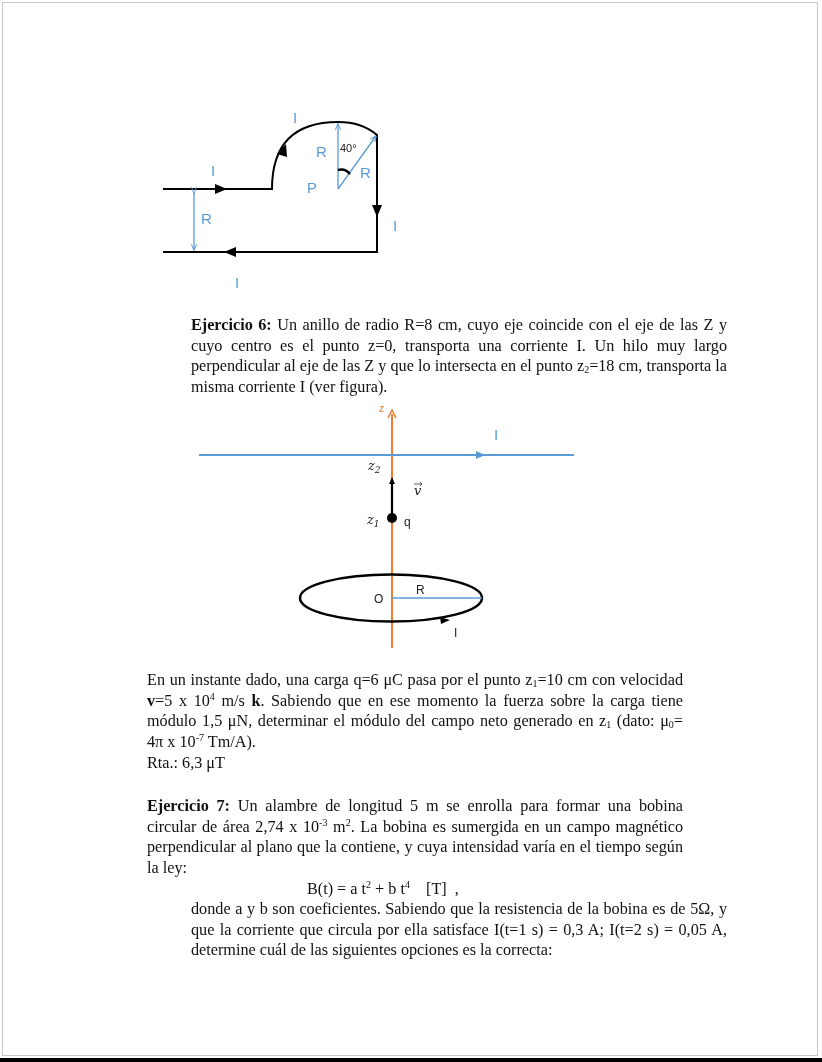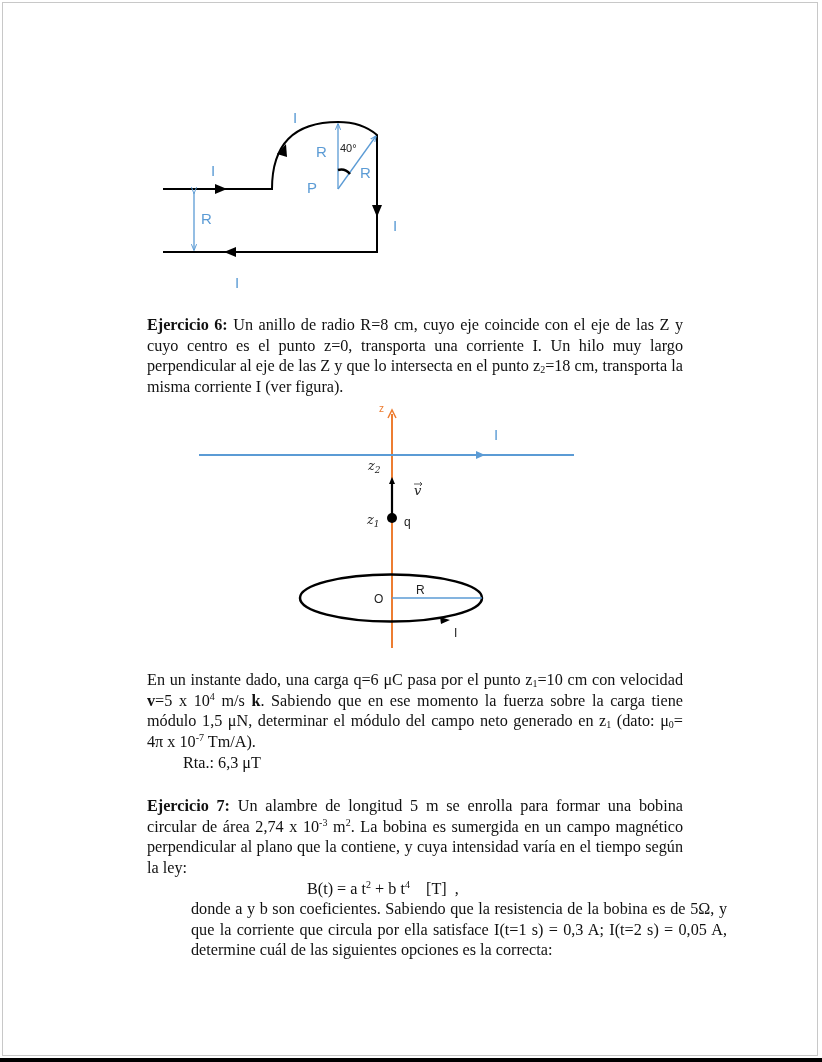--- a/index.html
+++ b/index.html
@@ -56,21 +56,21 @@
   <text class="lbl-blue" x="211" y="176">I</text>
   <text class="lbl-blue" x="316" y="157">R</text>
   <text class="lbl-dark" x="340" y="152" font-size="11">40°</text>
   <text class="lbl-blue" x="360" y="178">R</text>
   <text class="lbl-blue" x="307" y="193">P</text>
   <text class="lbl-blue" x="201" y="224">R</text>
   <text class="lbl-blue" x="393" y="231">I</text>
   <text class="lbl-blue" x="235" y="288">I</text>
 </svg>
 
-<p class="para" style="top:315px;"><b>Ejercicio 6:</b><span> Un anillo de radio R=8 cm, cuyo eje coincide con el eje de las Z y cuyo centro es el punto z=0, transporta una corriente I. Un hilo muy largo perpendicular al eje de las Z y que lo intersecta en el punto z</span><span class="sub">2</span><span>=18 cm, transporta la  misma corriente I (ver figura).</span></p>
+<p class="para" style="top:315px;margin-left:44px;"><b>Ejercicio 6:</b><span> Un anillo de radio R=8 cm, cuyo eje coincide con el eje de las Z y cuyo centro es el punto z=0, transporta una corriente I. Un hilo muy largo perpendicular al eje de las Z y que lo intersecta en el punto z</span><span class="sub">2</span><span>=18 cm, transporta la  misma corriente I (ver figura).</span></p>
 
 <svg class="fig" width="822" height="660" viewBox="0 0 822 660">
 
   <line x1="392" y1="648" x2="392" y2="414" stroke="#ed7d31" stroke-width="2"></line>
   <path d="M388,418 L392,410 L396,418" fill="none" stroke="#ed7d31" stroke-width="1.5"></path>
   <text x="379" y="412" font-size="10" fill="#ed7d31" font-family="Liberation Sans, sans-serif">z</text>
 
   <line x1="199" y1="455" x2="574" y2="455" stroke="#5b9bd5" stroke-width="2"></line>
   <path d="M476,451 L485,455 L476,459 z" fill="#5b9bd5"></path>
   <text class="lbl-blue" x="494" y="440" font-size="13">I</text>
@@ -88,19 +88,19 @@
 
   <ellipse cx="391" cy="598" rx="91" ry="23.5" fill="none" stroke="#000" stroke-width="2.5"></ellipse>
   <line x1="392" y1="598" x2="482" y2="598" stroke="#5b9bd5" stroke-width="1.3"></line>
   <path d="M440,617 L450,620 L441,624 z" fill="#000"></path>
   <text class="lbl-dark" x="374" y="603" font-size="12">O</text>
   <text class="lbl-dark" x="416" y="594" font-size="12">R</text>
   <text class="lbl-dark" x="454" y="637" font-size="12">I</text>
 </svg>
 
 <p class="para" style="top:670px;"><span>En un instante dado, una carga q=6 μC pasa por el punto z</span><span class="sub">1</span><span>=10 cm con velocidad </span><b>v</b><span>=5 x 10</span><span class="sup">4</span><span> m/s </span><b>k</b><span>. Sabiendo que en ese momento la fuerza sobre la carga tiene módulo 1,5 μN, determinar el módulo del campo neto generado en z</span><span class="sub">1</span><span> (dato: μ</span><span class="sub">0</span><span>= 4π x 10</span><span class="sup">-7</span><span> Tm/A).</span></p>
-<p class="para ans" style="top:753px;margin-left:36px;">Rta.: 6,3 μT</p>
+<p class="para ans" style="top:753px;">Rta.: 6,3 μT</p>
 
 <p class="para" style="top:796px;"><b>Ejercicio 7:</b><span> Un alambre de longitud 5 m se enrolla para formar una bobina circular de área 2,74 x 10</span><span class="sup">-3</span><span> m</span><span class="sup">2</span><span>. La bobina es sumergida en un campo magnético perpendicular al plano que la contiene, y cuya intensidad varía en el tiempo según la ley:</span></p>
 <p class="para eq" style="top:879px; white-space:pre;"><span>B(t) = a t</span><span class="sup">2</span><span> + b t</span><span class="sup">4</span><span>    [T]  ,</span></p>
 <p class="para" style="top:899px;margin-left:44px;">donde a y b son coeficientes. Sabiendo que la resistencia de la bobina es de 5Ω, y que la corriente que circula por ella satisface I(t=1 s) = 0,3 A; I(t=2 s) = 0,05 A, determine cuál de las siguientes opciones es la correcta:</p>
 
 <div class="bottom-bar"></div>
 
 </body></html>

